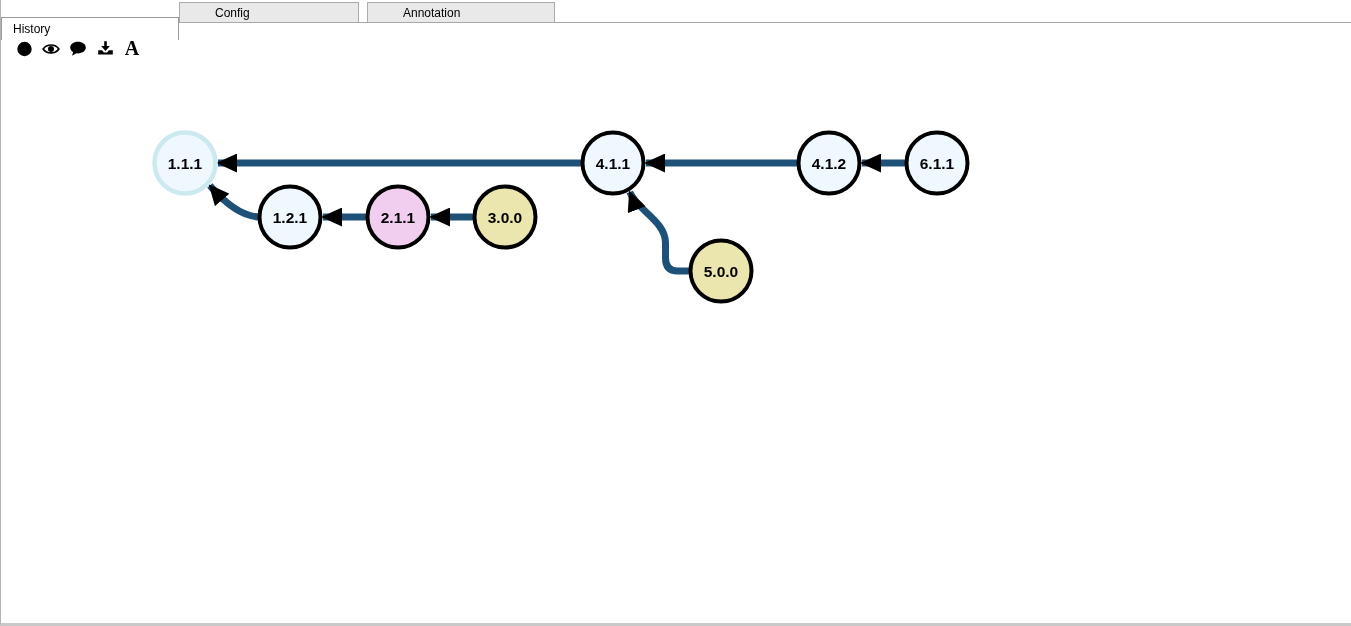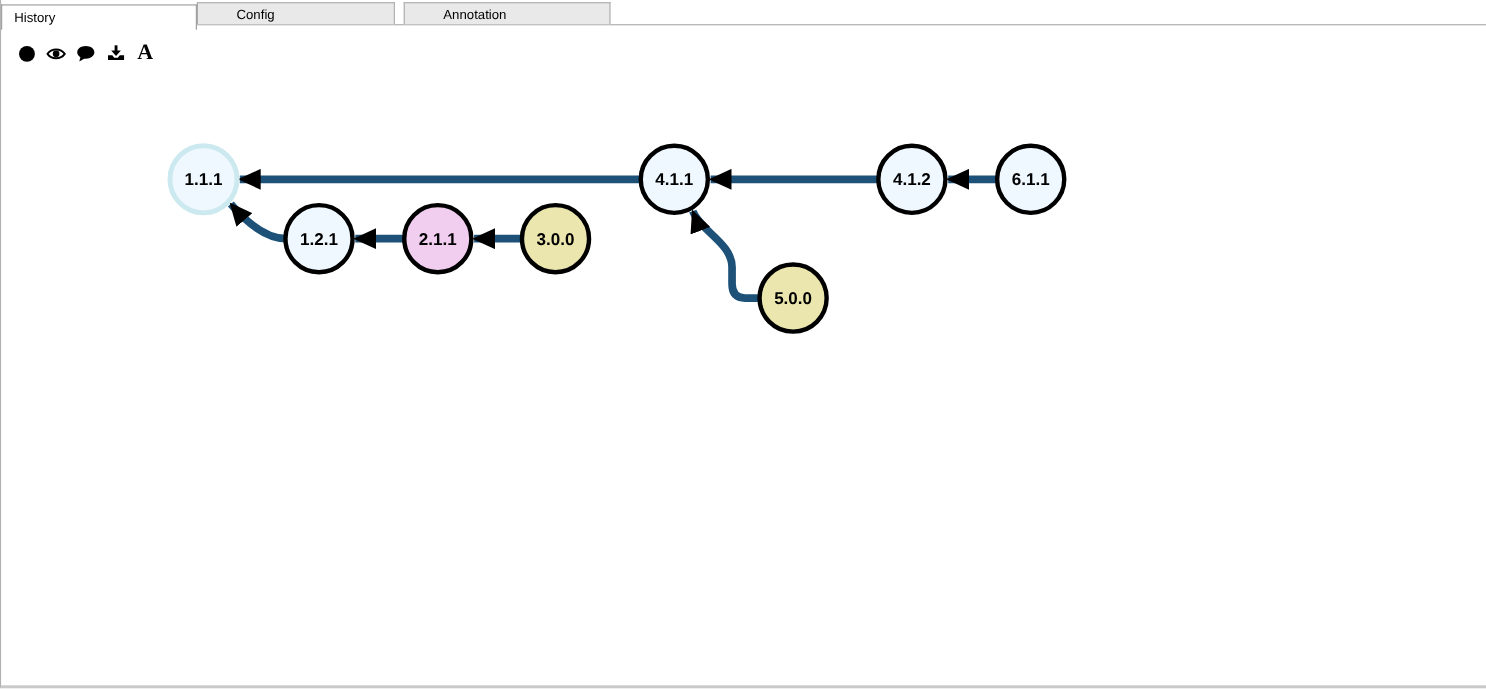--- a/index.html
+++ b/index.html
@@ -16,21 +16,21 @@
   .tabbar { position:absolute; left:0; top:0; width:100%; height:23px; z-index:5; }
   .tabline {
     position:absolute; left:178px; right:0; top:22px; height:1px;
     background:#a8a8a8;
   }
   .tab {
     position:absolute; box-sizing:border-box; font-size:12px; color:#000;
     padding:4px 0 0 11px; cursor:default; white-space:nowrap;
   }
   .tab.active {
-    left:0; top:4px; width:178px; height:23px; background:#ffffff;
+    left:0; top:17px; width:178px; height:23px; background:#ffffff;
     border:1px solid #9a9a9a; border-bottom:none; z-index:3;
   }
   .tab.inactive {
     top:2px; height:20px; background:#e9e9e9;
     border:1px solid #ababab; border-bottom:none; z-index:1;
     padding-top:3px;
     padding-left:35px;
   }
   .tab.config { left:178px; width:180px; }
   .tab.annotation { left:366px; width:188px; }

